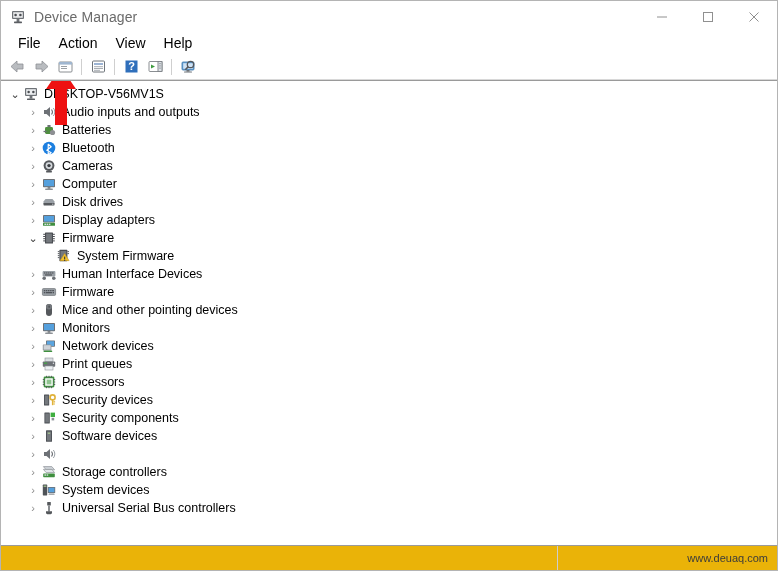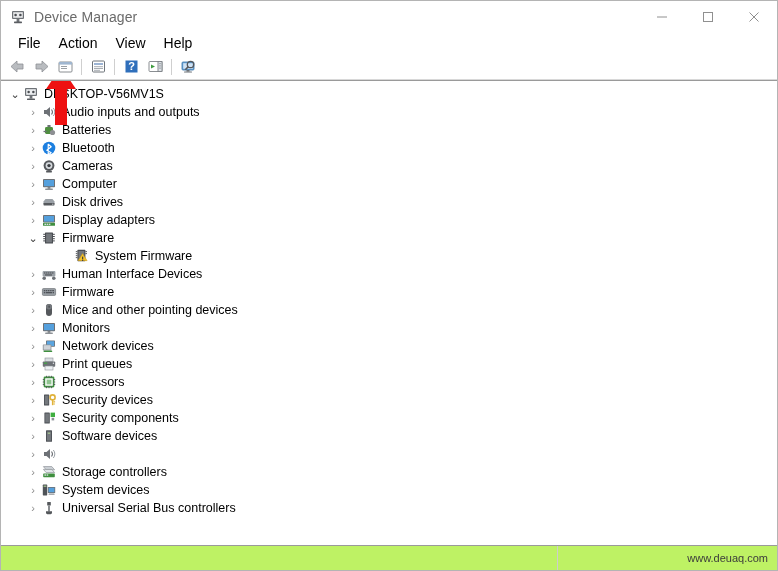--- a/index.html
+++ b/index.html
@@ -99,21 +99,21 @@
     width: 16px; min-width: 16px; height: 16px;
     margin-right: 5px;
     display: flex; align-items: center; justify-content: center;
     position: relative;
   }
   .rlabel { line-height: 16px; }
 
   
   #statusbar {
     height: 25px; min-height: 25px;
-    background: #bef264;
+    background: #eab308;
     border-top: 1px solid #9a9a9a;
     display: flex; align-items: center;
     position: relative;
   }
   #status-left { flex: 1; height: 100%; }
   #status-right {
     width: 220px; height: 100%;
     border-left: 1px solid #cdcdcd;
     display: flex; align-items: center; justify-content: flex-end;
     padding-right: 9px;
@@ -354,21 +354,21 @@
               <rect x="12" y="3.8" width="1.8" height="1"></rect>
               <rect x="12" y="6" width="1.8" height="1"></rect>
               <rect x="12" y="8.2" width="1.8" height="1"></rect>
               <rect x="12" y="10.4" width="1.8" height="1"></rect>
             </g>
           </svg>
       </span>
       <span class="rlabel">Firmware</span>
     </div>
 
-    <div class="row" style="padding-left:73px;">
+    <div class="row" style="padding-left:55px;">
       <span class="ricon">
         <svg width="16" height="16" viewBox="0 0 16 16">
           <rect x="3.4" y="1.8" width="8" height="11.4" rx=".6" fill="#4a4d52"></rect>
           <rect x="4.5" y="3" width="5.8" height="9" fill="#74787d"></rect>
           <g fill="#4a4d52">
             <rect x="1.8" y="3.2" width="1.6" height=".9"></rect>
               <rect x="1.8" y="5.2" width="1.6" height=".9"></rect>
             <rect x="1.8" y="7.2" width="1.6" height=".9"></rect>
               <rect x="1.8" y="9.2" width="1.6" height=".9"></rect>
             <rect x="11.4" y="3.2" width="1.6" height=".9"></rect>

